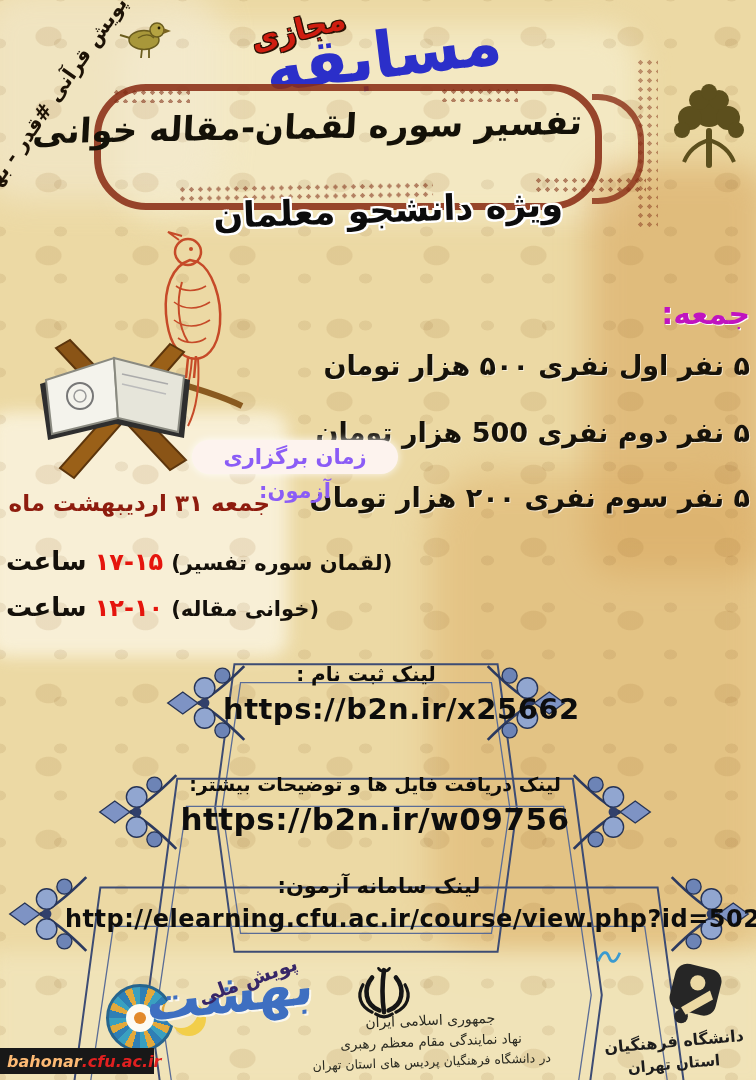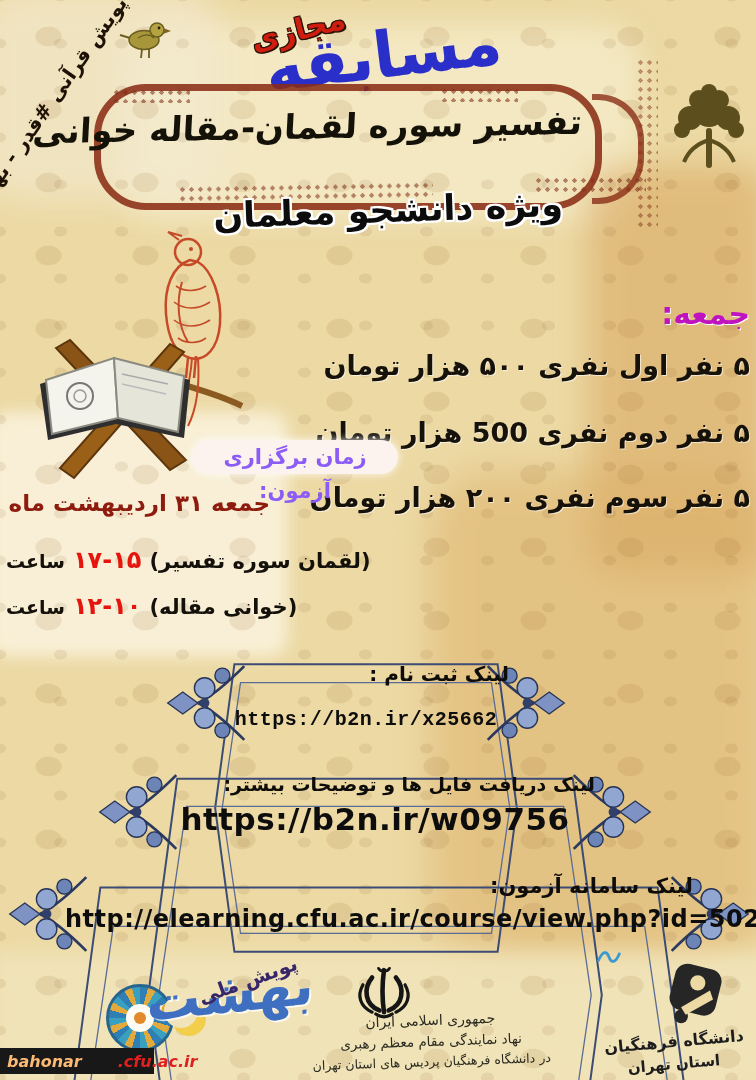--- a/index.html
+++ b/index.html
@@ -47,58 +47,58 @@
     text-shadow:1px 1px 0 rgba(255,255,255,.6);}
   .prize-1{top:350px;} .prize-2{top:417px;} .prize-3{top:482px;}
   
   .schedule-heading{left:192px;top:440px;width:206px;height:34px;background:#fdf3ee;border-radius:17px;
     color:#8b5cf6;font-size:21px;font-weight:bold;text-align:center;line-height:34px;direction:rtl;
     box-shadow:0 0 8px rgba(255,255,255,.9);}
   .schedule-date{left:2px;top:490px;width:268px;text-align:center;font-size:23px;font-weight:bold;color:#8e1c0e;
     direction:rtl;white-space:nowrap;}
   .session{left:6px;display:flex;align-items:baseline;gap:8px;direction:ltr;white-space:nowrap;}
   .session-1{top:546px;} .session-2{top:592px;}
-  .session .lbl{font-size:19px;font-weight:bold;color:#14100a;}
+  .session .lbl{font-size:26px;font-weight:bold;color:#14100a;}
   .session .tm{font-size:24px;font-weight:bold;color:#e5150d;direction:ltr;unicode-bidi:isolate;}
   .session .subj{font-size:21px;font-weight:bold;color:#14100a;}
   [data-ltr-words]{direction:ltr;unicode-bidi:isolate;}
   [data-ltr-words] .w{display:inline-block;unicode-bidi:isolate;}
   
   .link-box{position:absolute;}
   .lb-1{left:163px;top:650px;width:406px;height:106px;}
   .lb-2{left:95px;top:760px;width:560px;height:104px;}
   .lb-3{left:5px;top:863px;width:748px;height:102px;}
   .lb-frame{position:absolute;left:50px;right:50px;top:5px;bottom:5px;}
   .lb-orn{position:absolute;top:0;bottom:0;width:82px;}
   .lb-orn svg{width:100%;height:100%;}
   .lb-orn.left{left:2px;} .lb-orn.right{right:2px;transform:scaleX(-1);}
-  .lb-label{position:absolute;left:60px;right:60px;top:12px;font-weight:bold;color:#0e0c08;
+  .lb-label{position:absolute;left:60px;right:60px;top:12px;text-align:center;font-weight:bold;color:#0e0c08;
     direction:rtl;font-size:20px;white-space:nowrap;}
   .lb-url{position:absolute;left:60px;right:60px;text-align:center;font-weight:bold;color:#0d0d0d;
     direction:ltr;white-space:nowrap;letter-spacing:.5px;}
-  .lb-1 .lb-url{top:58px;font-size:20px;font-family:Liberation Mono, monospace;}
+  .lb-1 .lb-url{top:42px;font-size:29px;}
   .lb-2 .lb-label{font-size:19px;top:13px;}
   .lb-2 .lb-url{top:41px;font-size:31px;}
   .lb-3 .lb-label{font-size:21px;top:11px;}
   .lb-3 .lb-url{top:42px;font-size:24px;}
   
   .rosette{left:106px;top:984px;width:62px;height:62px;border-radius:50%;
     background:repeating-conic-gradient(#2f7fb5 0 15deg,#e2a93c 15deg 30deg,#3aa0c0 30deg 45deg);
     border:3px solid #27658e;}
   .rosette-core{position:absolute;inset:27%;background:#fdfbf4;border-radius:50%;}
   .rosette-dot{position:absolute;inset:40%;background:#e2892a;border-radius:50%;}
   .crescent{left:172px;top:1002px;width:34px;height:34px;border-radius:50%;background:#f2ce4a;}
   .crescent-mask{position:absolute;left:-8px;top:-8px;width:34px;height:34px;border-radius:50%;background:#f1e4bb;}
   .behesht-text{left:146px;top:962px;font-size:54px;font-weight:bold;color:#3e6fc1;direction:rtl;
     transform:rotate(-6deg) skewX(-6deg);text-shadow:2px 2px 0 rgba(255,255,255,.75);}
   .pooyesh-melli{left:196px;top:968px;font-size:20px;font-weight:bold;color:#372668;direction:rtl;
     transform:rotate(-20deg);}
   .watermark{left:0;top:1048px;width:154px;height:26px;background:#181818;display:flex;align-items:center;
     padding-left:7px;box-sizing:border-box;font-style:italic;font-weight:bold;font-size:16px;white-space:nowrap;}
-  .wm-site{color:#fdba74;} .wm-domain{color:#e02020;margin-left:36px;}
+  .wm-site{color:#fdba74;} .wm-domain{color:#e02020;}
   .emblem{left:352px;top:964px;width:64px;height:58px;}
   .authority{left:300px;top:1012px;width:262px;text-align:center;direction:rtl;color:#2a2a20;transform:rotate(-2deg);}
   .authority .a1{font-size:14px;margin-bottom:5px;}
   .authority .a2{font-size:13.5px;margin-bottom:5px;}
   .authority .a3{font-size:12.5px;}
   .uni-logo{left:655px;top:960px;width:78px;height:70px;}
   .uni-name{left:596px;top:1032px;width:156px;text-align:center;font-size:16px;font-weight:bold;color:#1d1d1d;
     direction:rtl;transform:rotate(-5deg);}
   .uni-region{left:596px;top:1055px;width:156px;text-align:center;font-size:15px;font-weight:bold;color:#1d1d1d;
     direction:rtl;transform:rotate(-5deg);}

